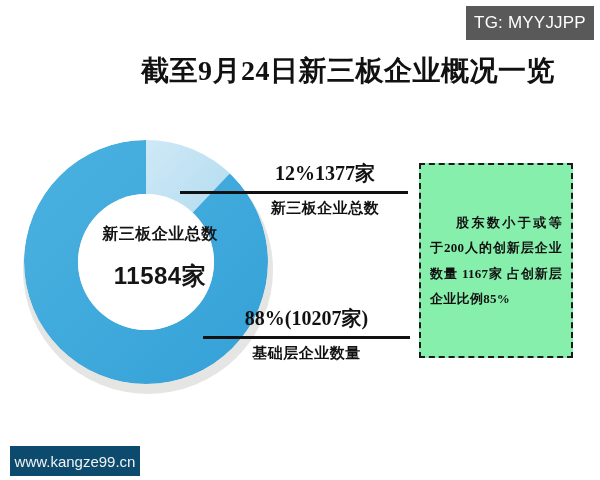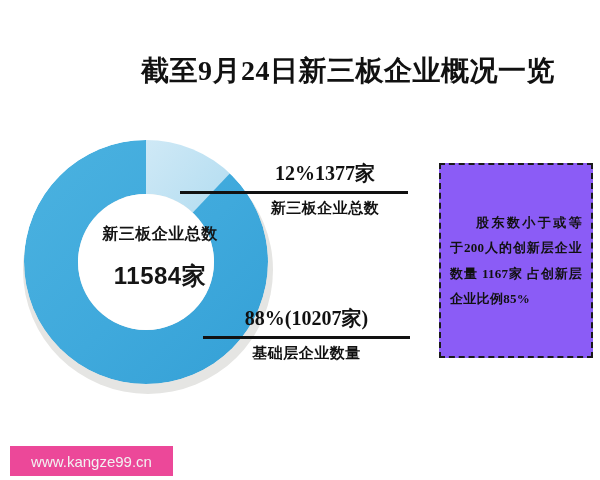--- a/index.html
+++ b/index.html
@@ -129,27 +129,27 @@
 
   #callout-base {
     left: 203px;
     top: 305px;
     width: 207px;
   }
 
   
   #note-box {
     position: absolute;
-    left: 439px;
+    left: 419px;
     top: 163px;
     width: 154px;
     height: 195px;
     border: 2px dashed #1a1a1a;
     box-sizing: border-box;
-    background: #8b5cf6;
+    background: #86efac;
     display: flex;
     align-items: center;
   }
   #note-box .note-text {
     font-family: "Liberation Serif", "DejaVu Serif", serif;
     font-weight: bold;
     font-size: 13px;
     line-height: 1.95;
     color: #111111;
     text-align: justify;
@@ -157,37 +157,38 @@
     text-indent: 26px;
     padding: 0 9px;
     letter-spacing: 0.3px;
   }
 
   
   #watermark {
     position: absolute;
     left: 10px;
     top: 446px;
-    width: 163px;
+    width: 130px;
     height: 30px;
-    background: #ec4899;
+    background: #0c4a6e;
     color: #f2f2f2;
     font-family: "Liberation Sans", "DejaVu Sans", sans-serif;
     font-size: 15px;
     display: flex;
     align-items: center;
     justify-content: center;
     white-space: nowrap;
   }
 </style>
 </head>
 <body>
 
 <div id="infographic">
 
+  <div id="tg-badge">TG: MYYJJPP</div>
 
   <div id="title">截至9月24日新三板企业概况一览</div>
 
   <div id="donut-wrap">
     <svg id="donut-svg" width="280" height="280" viewBox="0 0 280 280">
       <defs>
         <linearGradient id="gradBase" x1="0%" y1="0%" x2="100%" y2="100%">
           <stop offset="0%" stop-color="#4bb2e0"></stop>
           <stop offset="55%" stop-color="#3fa9dc"></stop>
           <stop offset="100%" stop-color="#34a0d6"></stop>

